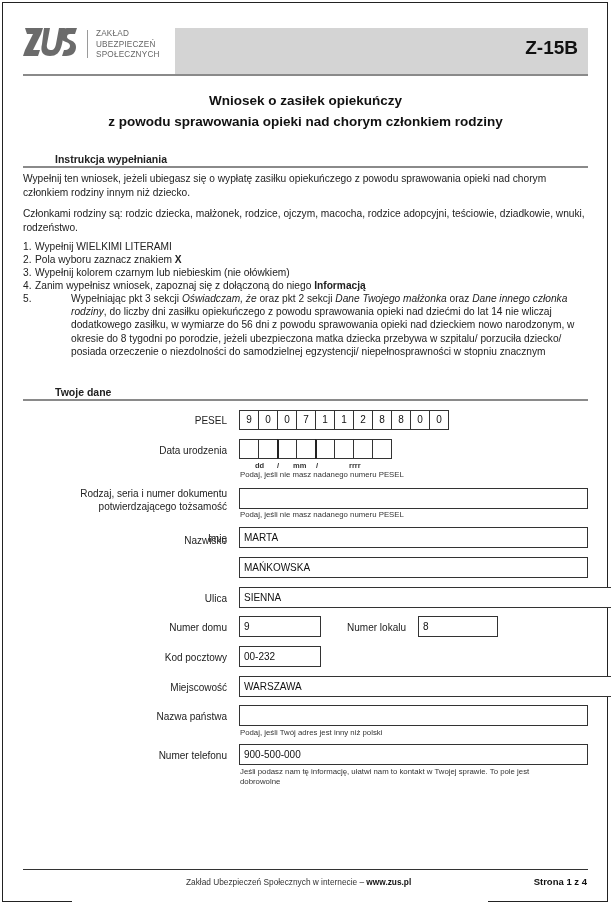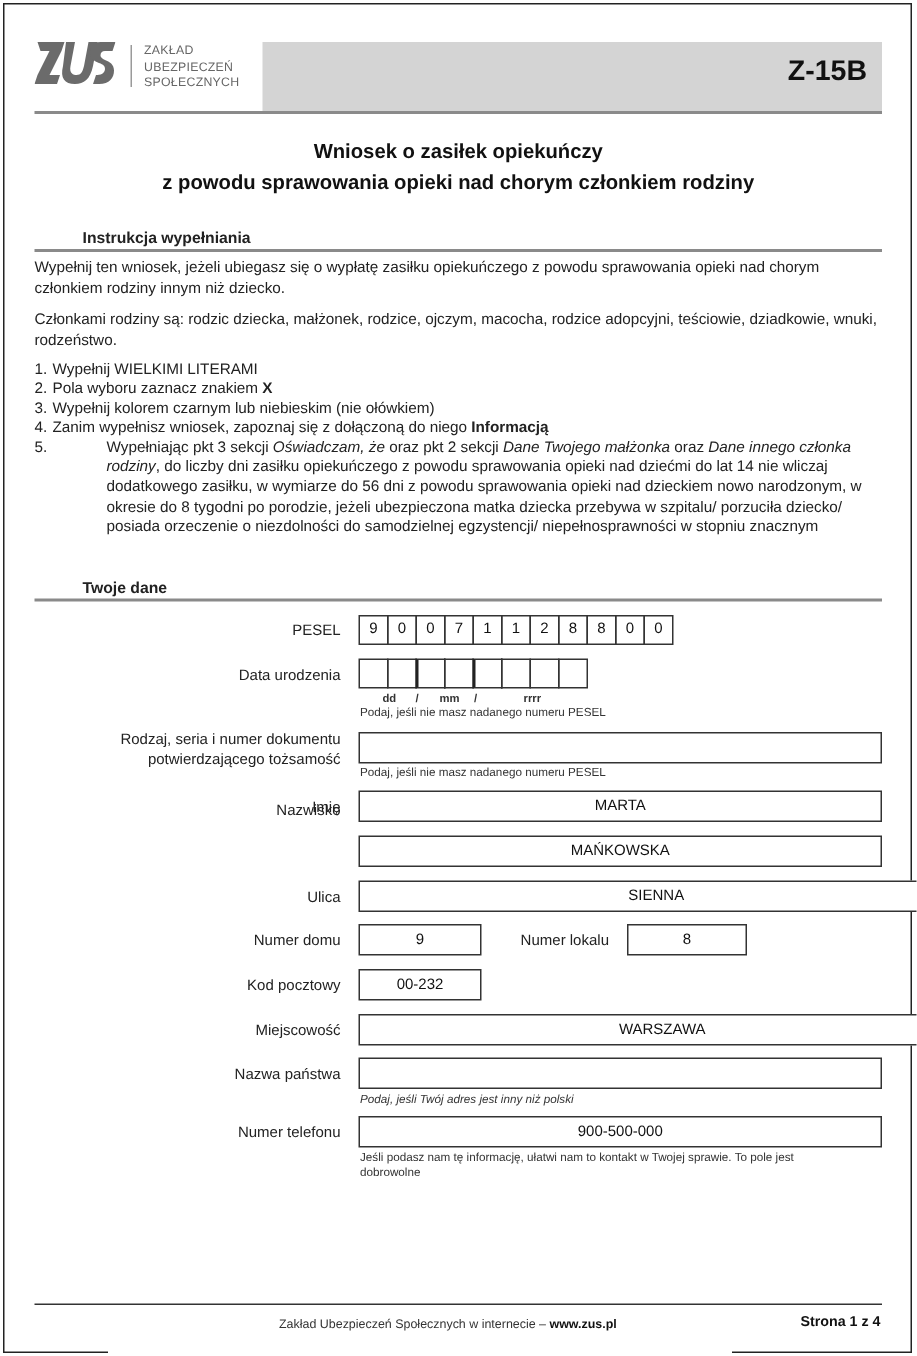--- a/index.html
+++ b/index.html
@@ -31,21 +31,20 @@
   .list-item { display: flex; }
   .list-num { width: 10px; flex: none; }
   .list-text { flex: 1; }
 
   
   .field-label { position: absolute; right: 384px; font-size: 10px; color: #222; text-align: right; line-height: 13px; padding-left: 20px; }
   .text-field {
     position: absolute; left: 239px; height: 21px; border: 1px solid #333;
     font-size: 10px; padding: 4px 4px; color: #111; background: #fff;
     font-family: "Liberation Sans", sans-serif;
-    text-align: center;
   }
   .hint { position: absolute; left: 240px; font-size: 7.8px; line-height: 10px; color: #333; }
 
   .digit-row { position: absolute; left: 239px; display: flex; }
   .digit-box {
     width: 20px; height: 20px; border: 1px solid #333; margin-left: -1px;
     font-size: 10px; text-align: center; line-height: 18px; color: #111;
   }
   .digit-box:first-child { margin-left: 0; }
   .date-box.thick { border-left: 2px solid #222; }
@@ -179,21 +178,21 @@
 <div class="text-field" style="top:616px; left:418px; width:80px;">8</div>
 
 <div class="field-label" style="top:651px;">Kod pocztowy</div>
 <div class="text-field" style="top:646px; width:82px;">00-232</div>
 
 <div class="field-label" style="top:681px;">Miejscowość</div>
 <div class="text-field" style="top:676px; width:405px;">WARSZAWA</div>
 
 <div class="field-label" style="top:710px;">Nazwa państwa</div>
 <div class="text-field" style="top:705px; width:349px;"></div>
-<div class="hint" style="top:728px;font-style:italic;">Podaj, jeśli Twój adres jest inny niż polski</div>
+<div class="hint" style="top:728px;">Podaj, jeśli Twój adres jest inny niż polski</div>
 
 <div class="field-label" style="top:749px;">Numer telefonu</div>
 <div class="text-field" style="top:744px; width:349px;">900-500-000</div>
 <div class="hint" style="top:767px; width:320px;">Jeśli podasz nam tę informację, ułatwi nam to kontakt w Twojej sprawie. To pole jest dobrowolne</div>
 
 <div class="footer-rule"></div>
 <div class="footer-text">
   <span>Zakład Ubezpieczeń Społecznych w internecie – </span><b>www.zus.pl</b>
 </div>
 <div class="page-num">Strona 1 z 4</div>

